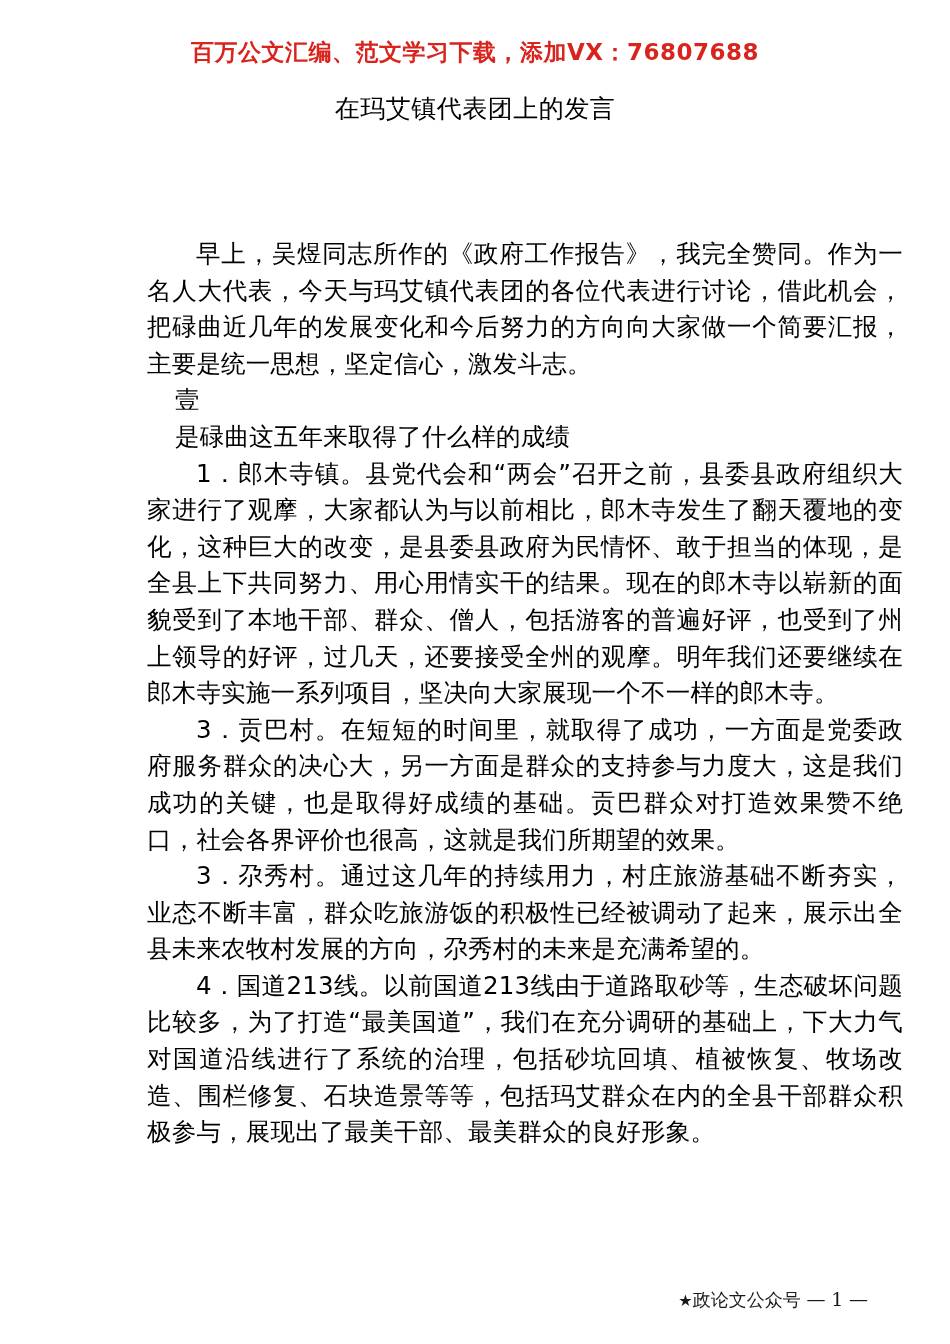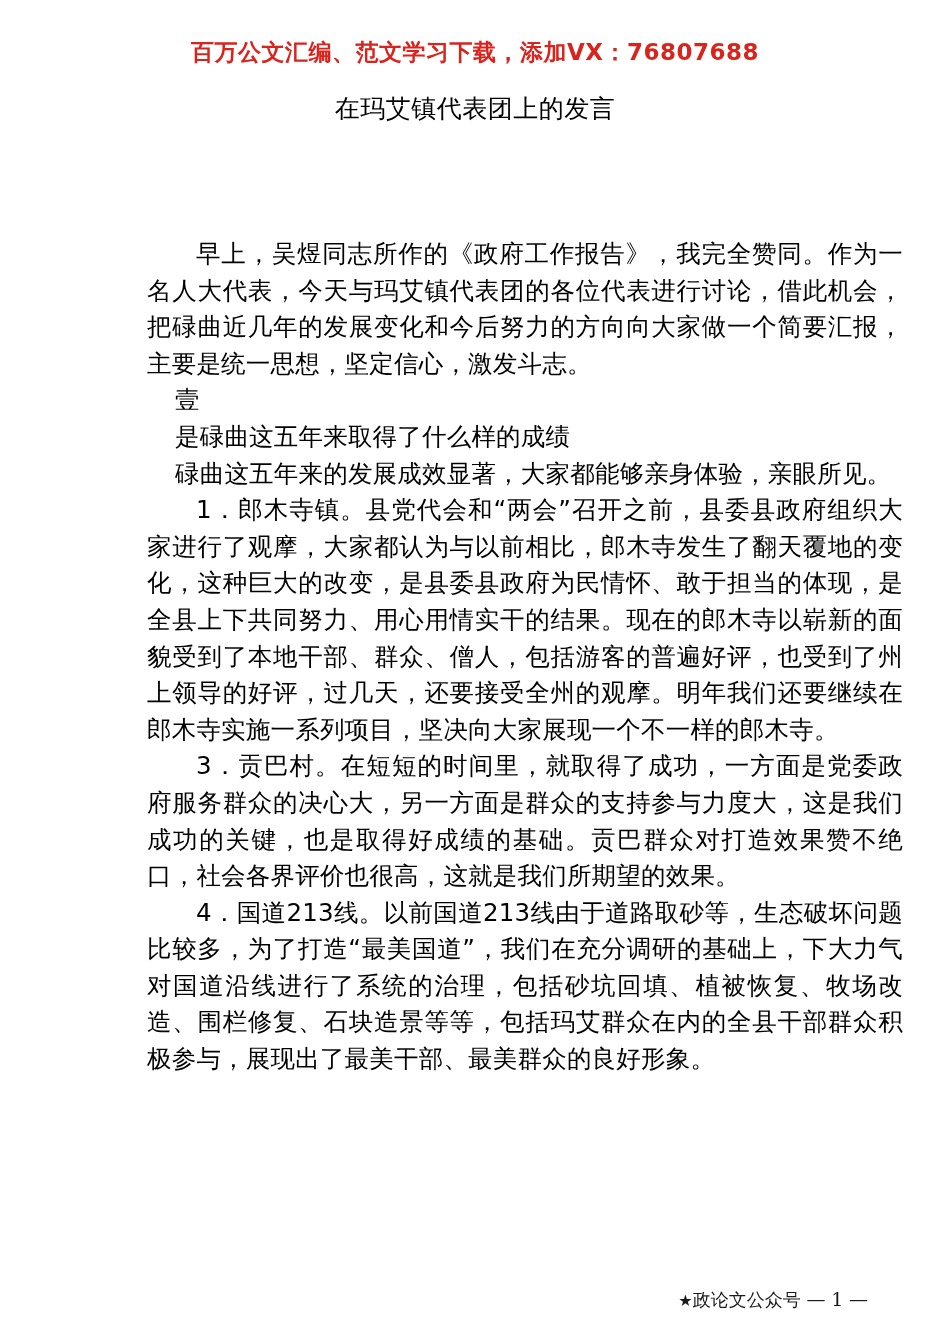--- a/index.html
+++ b/index.html
@@ -99,23 +99,23 @@
   <div class="promo" style="color: rgb(217, 36, 30);">百万公文汇编、范文学习下载，添加VX：76807688</div>
 
   <div class="doc-title-block">
     <div class="doc-title-line">在玛艾镇代表团上的发言</div>
   </div>
 
   <div class="body-area">
       <p class="para indent2">早上，吴煜同志所作的《政府工作报告》，我完全赞同。作为一名人大代表，今天与玛艾镇代表团的各位代表进行讨论，借此机会，把碌曲近几年的发展变化和今后努力的方向向大家做一个简要汇报，主要是统一思想，坚定信心，激发斗志。</p>
       <p class="para indent1">壹</p>
       <p class="para indent1">是碌曲这五年来取得了什么样的成绩</p>
-      <p class="para indent1">碌曲这五年来的发展成效显著，大家都能够亲身体验，亲眼所见。</p>
       <p class="para indent2"><b>1．郎木寺镇。</b><span>县党代会和“两会”召开之前，县委县政府组织大家进行了观摩，大家都认为与以前相比，郎木寺发生了翻天覆地的变化，这种巨大的改变，是县委县政府为民情怀、敢于担当的体现，是全县上下共同努力、用心用情实干的结果。现在的郎木寺以崭新的面貌受到了本地干部、群众、僧人，包括游客的普遍好评，也受到了州上领导的好评，过几天，还要接受全州的观摩。明年我们还要继续在郎木寺实施一系列项目，坚决向大家展现一个不一样的郎木寺。</span></p>
       <p class="para indent2"><b>3．贡巴村。</b><span>在短短的时间里，就取得了成功，一方面是党委政府服务群众的决心大，另一方面是群众的支持参与力度大，这是我们成功的关键，也是取得好成绩的基础。贡巴群众对打造效果赞不绝口，社会各界评价也很高，这就是我们所期望的效果。</span></p>
+      <p class="para indent2"><b>3．尕秀村。</b><span>通过这几年的持续用力，村庄旅游基础不断夯实，业态不断丰富，群众吃旅游饭的积极性已经被调动了起来，展示出全县未来农牧村发展的方向，尕秀村的未来是充满希望的。</span></p>
       <p class="para indent2"><b>4．国道213线。</b><span>以前国道213线由于道路取砂等，生态破坏问题比较多，为了打造“最美国道”，我们在充分调研的基础上，下大力气对国道沿线进行了系统的治理，包括砂坑回填、植被恢复、牧场改造、围栏修复、石块造景等等，包括玛艾群众在内的全县干部群众积极参与，展现出了最美干部、最美群众的良好形象。</span></p>
     </div>
 
   <div class="footer">
     <span class="star">★</span><span>政论文公众号</span>
     <span class="pageno">—</span>
     <span class="pageno">1</span>
     <span class="pageno">—</span>
   </div>
 

